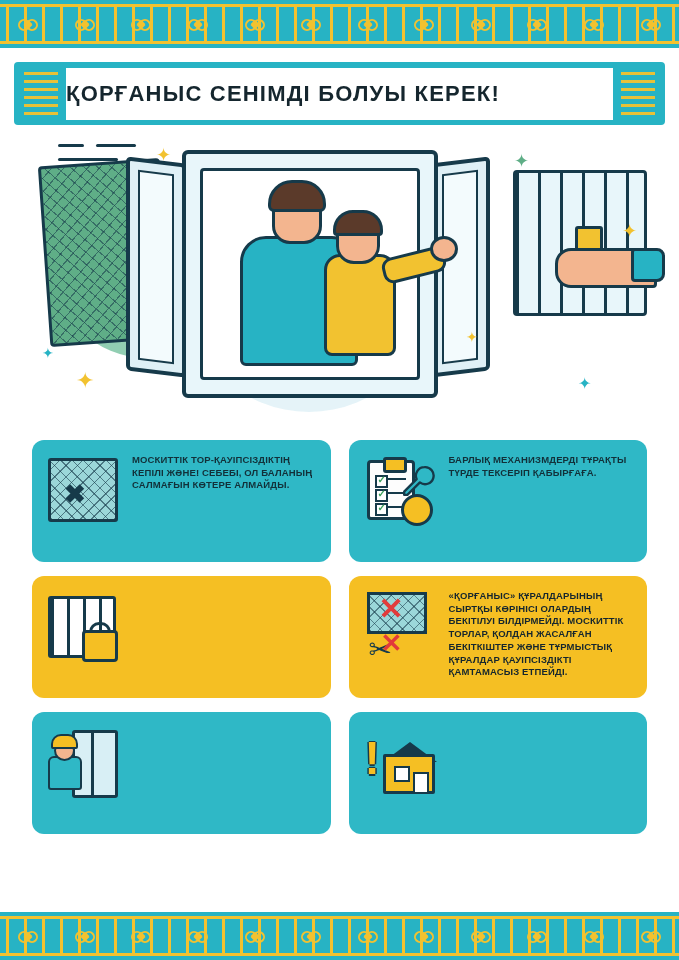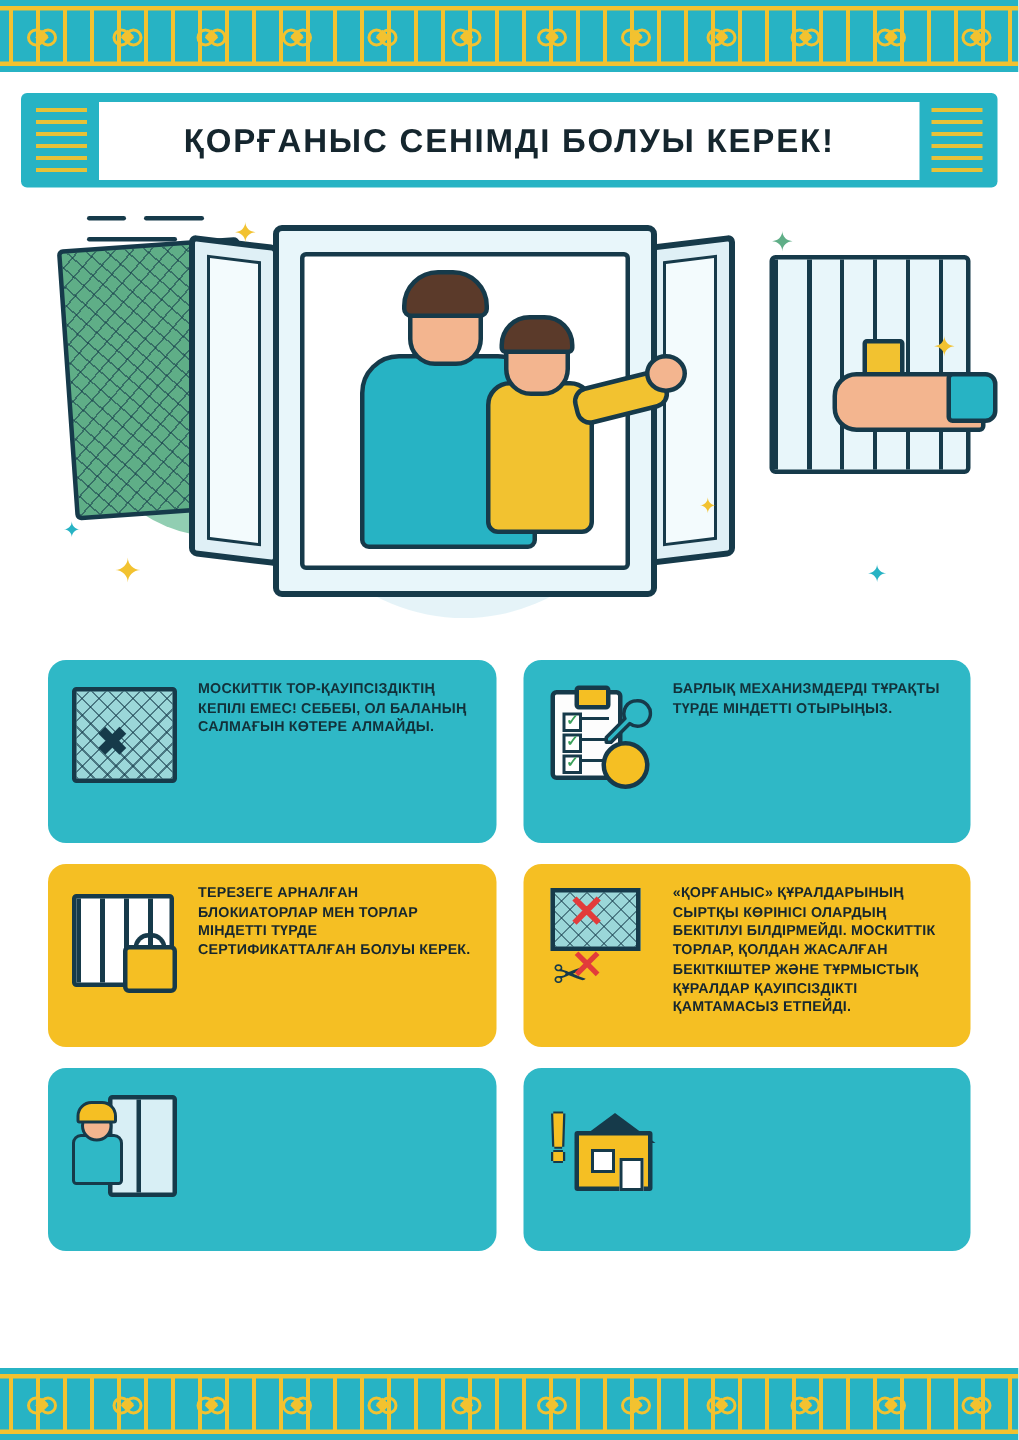--- a/index.html
+++ b/index.html
@@ -92,21 +92,20 @@
     background: #27b3c4;
     border-radius: 4px;
   }
   .title-inner {
     position: absolute;
     top: 6px; left: 52px;
     width: 547px; height: 52px;
     background: #ffffff;
     display: flex;
     align-items: center;
-    justify-content: center;
   }
   .title-text {
     font-size: 22px;
     font-weight: bold;
     color: #15262e;
     letter-spacing: 1.2px;
     text-align: center;
   }
   .title-side {
     position: absolute;
@@ -659,21 +658,21 @@
   </div>
 
   <div class="cards">
 
     <div class="card-row">
       <div class="card teal">
         <div class="card-icon">
           <div class="ic-mesh"></div>
           <div class="ic-fall">✖</div>
         </div>
-        <div class="card-text">МОСКИТТІК ТОР-ҚАУІПСІЗДІКТІҢ КЕПІЛІ ЕМЕС! СЕБЕБІ, ОЛ БАЛАНЫҢ САЛМАҒЫН КӨТЕРЕ АЛМАЙДЫ.</div>
+        <div class="card-text">МОСКИТТІК ТОР-ҚАУІПСІЗДІКТІҢ КЕПІЛІ ЖӘНЕ! СЕБЕБІ, ОЛ БАЛАНЫҢ САЛМАҒЫН КӨТЕРЕ АЛМАЙДЫ.</div>
       </div>
 
       <div class="card teal">
         <div class="card-icon">
           <div class="ic-clip">
             <div class="ic-clip-top"></div>
             <div class="ic-check" style="top:12px;">
                 <i>✓</i>
               </div>
             <div class="ic-line" style="top:15px;"></div>
@@ -684,32 +683,31 @@
             <div class="ic-check" style="top:40px;">
                 <i>✓</i>
               </div>
             <div class="ic-line" style="top:43px;"></div>
           </div>
           <svg class="ic-wrench" viewBox="0 0 32 32">
             <path d="M22 3a8 8 0 0 0-7.3 11.2L3 26v3h3l11.8-11.7A8 8 0 1 0 22 3z" fill="#2fb8c6" stroke="#163a4a" stroke-width="2.2" stroke-linejoin="round"></path>
           </svg>
           <div class="ic-gear"></div>
         </div>
-        <div class="card-text">БАРЛЫҚ МЕХАНИЗМДЕРДІ ТҰРАҚТЫ ТҮРДЕ МІНДЕТТІ ОТЫРЫҢЫЗ.</div>
+        <div class="card-text">БАРЛЫҚ МЕХАНИЗМДЕРДІ ТҰРАҚТЫ ТҮРДЕ ТЕКСЕРІП ҚАБЫРҒАҒА.</div>
       </div>
     </div>
 
     <div class="card-row">
       <div class="card yellow">
         <div class="card-icon">
           <div class="ic-bars"></div>
           <div class="ic-pad-sh"></div>
           <div class="ic-pad"></div>
         </div>
-        <div class="card-text">ТЕРЕЗЕГЕ АРНАЛҒАН БЛОКИАТОРЛАР МЕН ТОРЛАР МІНДЕТТІ ТҮРДЕ СЕРТИФИКАТТАЛҒАН БОЛУЫ КЕРЕК.</div>
       </div>
 
       <div class="card yellow">
         <div class="card-icon">
           <div class="ic-nomesh"></div>
           <div class="xmark" style="left:16px; top:4px;">✕</div>
           <div class="ic-scissors">✂</div>
           <div class="xmark" style="left:18px; top:40px; font-size:26px;">✕</div>
         </div>
         <div class="card-text">«ҚОРҒАНЫС» ҚҰРАЛДАРЫНЫҢ СЫРТҚЫ КӨРІНІСІ ОЛАРДЫҢ БЕКІТІЛУІ БІЛДІРМЕЙДІ. МОСКИТТІК ТОРЛАР, ҚОЛДАН ЖАСАЛҒАН БЕКІТКІШТЕР ЖӘНЕ ТҰРМЫСТЫҚ ҚҰРАЛДАР ҚАУІПСІЗДІКТІ ҚАМТАМАСЫЗ ЕТПЕЙДІ.</div>

